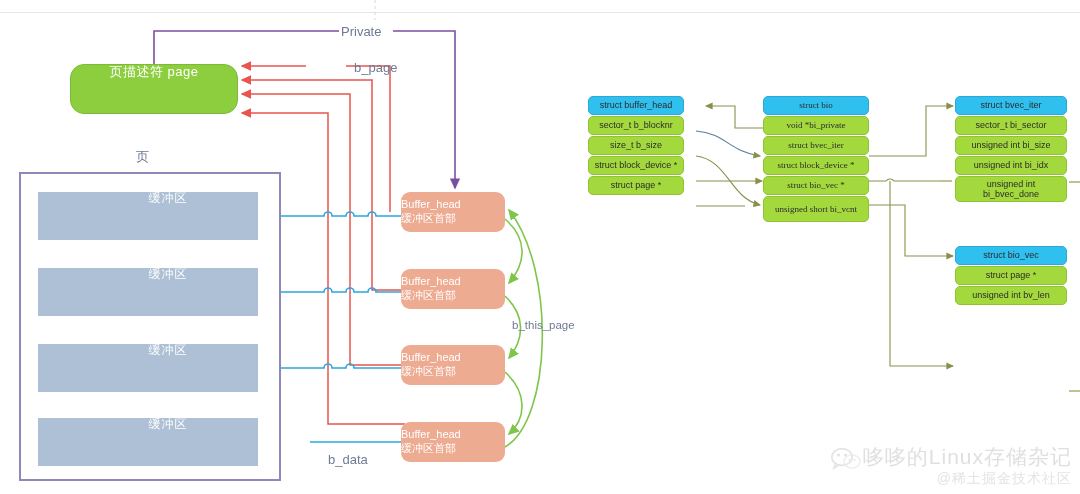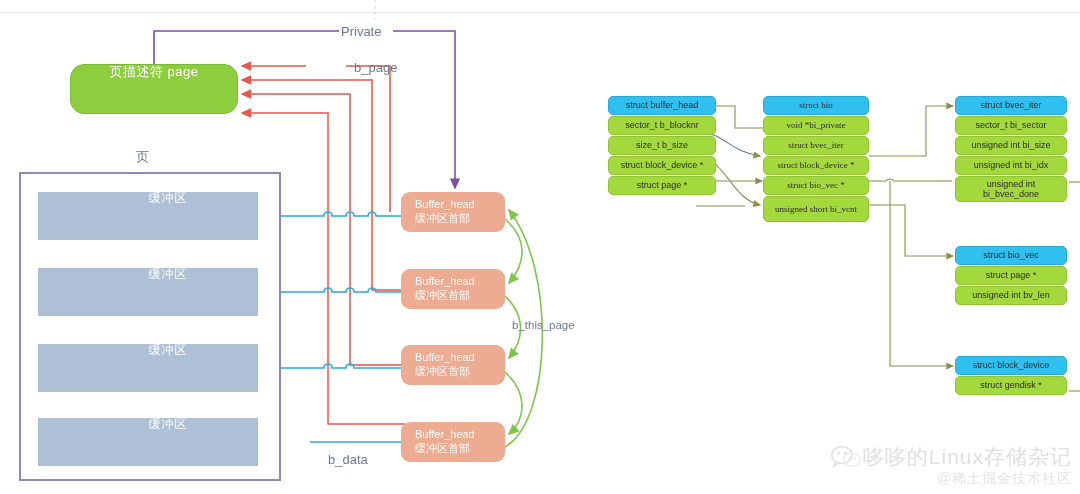--- a/index.html
+++ b/index.html
@@ -16,42 +16,42 @@
              color:#ffffff;font-size:13px;letter-spacing:.5px;}
 
   
   .page-box{border:2px solid #8e89b8;background:#ffffff;}
 
   
   .buf{background:#adc0d5;color:#ffffff;font-size:12px;letter-spacing:1px;padding-left:40px;}
 
   
   .bh{background:#edab92;border-radius:9px;color:#ffffff;font-size:11px;
-      flex-direction:column;line-height:1.25;padding-left:14px;}
+      flex-direction:column;line-height:1.25;}
   .bh span{display:block;}
 
   
   .struct{position:absolute;width:124px;}
   .struct .row{box-sizing:border-box;width:100%;margin-bottom:1px;border-radius:5px;
         display:flex;align-items:center;justify-content:center;text-align:center;
         font-size:9px;color:#2b2b2b;line-height:1.15;padding:0 2px;}
   .struct .hdr{background:#2fc0f0;border:1px solid #2aa9d4;height:19px;}
   .struct .fld{background:#a4d93d;border:1px solid #8fc331;height:19px;}
   .struct .fld.two{height:26px;}
 
   
   .elabel{position:absolute;font-size:13px;color:#6f7a93;background:transparent;
           white-space:nowrap;}
   .elabel.sm{font-size:11.5px;padding-left:12px;}
 
   
   .wm{position:absolute;right:8px;bottom:6px;text-align:right;
       color:#e3e3e3;pointer-events:none;}
   .wm .l1{font-size:21px;letter-spacing:1px;color:#e0e0e0;display:flex;
-          align-items:center;gap:2px;justify-content:flex-end;}
+          align-items:flex-end;gap:2px;justify-content:flex-end;}
   .wm .l2{font-size:14px;color:#e4e4e4;margin-top:-1px;letter-spacing:1px;}
   .wm svg{display:block;}
 </style>
 </head>
 <body>
 
 <div id="stage">
 
   <svg id="svg" viewBox="0 0 1080 494" xmlns="http://www.w3.org/2000/svg">
     <defs>
@@ -182,21 +182,21 @@
   <div class="node bh" style="left:401px;top:422px;width:104px;height:40px;">
     <span>Buffer_head</span>
     <span>缓冲区首部</span>
   </div>
 
   <div class="elabel" style="left:341px;top:24px;">Private</div>
   <div class="elabel" style="left:354px;top:60px;">b_page</div>
   <div class="elabel sm" style="left:500px;top:319px;">b_this_page</div>
   <div class="elabel" style="left:308px;top:452px;padding-left:20px;">b_data</div>
 
-  <div class="struct" style="left:608px;top:96px;width:108px;">
+  <div class="struct" style="left:588px;top:96px;width:96px;">
     <div class="row hdr">struct buffer_head</div>
     <div class="row fld">sector_t b_blocknr</div>
     <div class="row fld">size_t b_size</div>
     <div class="row fld">struct block_device *</div>
     <div class="row fld">struct page *</div>
   </div>
 
   <div class="struct" style="left:763px;top:96px;width:106px;font-family:Liberation Serif, serif;">
     <div class="row hdr">struct bio</div>
     <div class="row fld">void *bi_private</div>
@@ -213,24 +213,20 @@
     <div class="row fld">unsigned int bi_idx</div>
     <div class="row fld two">unsigned int bi_bvec_done</div>
   </div>
 
   <div class="struct" style="left:955px;top:246px;width:112px;">
     <div class="row hdr">struct bio_vec</div>
     <div class="row fld">struct page *</div>
     <div class="row fld">unsigned int bv_len</div>
   </div>
 
-  <div class="struct" style="left:955px;top:356px;width:112px;">
-    <div class="row hdr">struct block_device</div>
-    <div class="row fld">struct gendisk *</div>
-  </div>
 
   <div class="wm">
     <div class="l1">
       <span>
         <svg width="30" height="24" viewBox="0 0 30 24">
           <ellipse cx="11" cy="10" rx="10.2" ry="8.4" fill="none" stroke="#e3e3e3" stroke-width="1.6"></ellipse>
           <path d="M5,16 L3,21 L8.5,17.6" fill="none" stroke="#e3e3e3" stroke-width="1.6"></path>
           <circle cx="7.5" cy="8" r="1.5" fill="#e3e3e3"></circle>
           <circle cx="14.5" cy="8" r="1.5" fill="#e3e3e3"></circle>
           <ellipse cx="21" cy="14.5" rx="8" ry="6.6" fill="none" stroke="#ececec" stroke-width="1.4"></ellipse>

